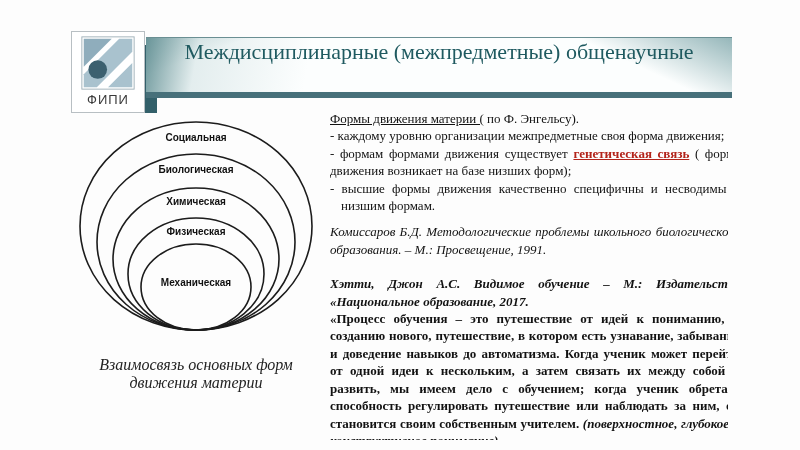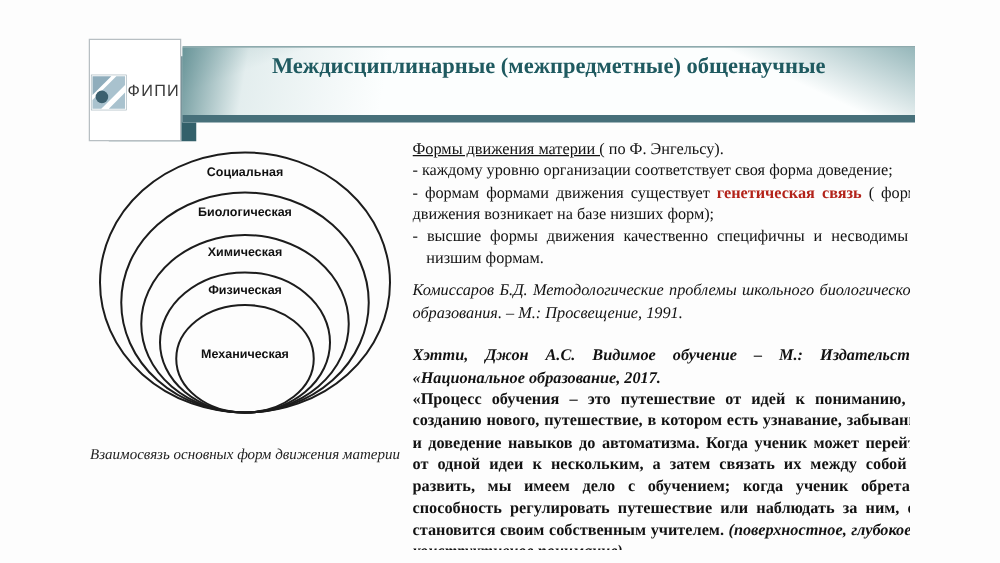--- a/index.html
+++ b/index.html
@@ -3,50 +3,50 @@
 <meta charset="utf-8">
 <style>
   html,body{margin:0;padding:0;}
   body{width:800px;height:450px;overflow:hidden;background:#fdfdfd;
        font-family:"Liberation Serif",serif;}
   .stage{position:absolute;left:0;top:0;width:800px;height:450px;background:#fdfdfd;}
 
   
   .logo-shadow{position:absolute;left:87px;top:45px;width:70px;height:68px;background:#33606a;}
   .logo-box{position:absolute;left:71px;top:31px;width:72px;height:80px;background:#ffffff;
-            border:1px solid #b8bfc3;display:flex;align-items:center;}
+            border:1px solid #b8bfc3;display:flex;flex-direction:column;align-items:center;}
   .logo-box svg{margin-top:3px;}
   .logo-label{font-family:"Liberation Sans",sans-serif;font-size:13px;color:#3a3a3a;
               letter-spacing:1px;margin-top:1px;}
 
   
   .header-band{position:absolute;left:146px;top:37px;width:586px;height:54px;
      border-top:1px solid #6a8f93;border-bottom:6px solid #47707a;
      background:
        linear-gradient(100deg, rgba(101,146,150,0.95) 0%, rgba(207,224,225,0.55) 9%, rgba(255,255,255,0) 28%),
        linear-gradient(205deg, rgba(124,165,169,0.8) 0%, rgba(255,255,255,0) 22%),
        linear-gradient(160deg, rgba(120,160,164,0.5) 0%, rgba(255,255,255,0) 14%),
        #fcfefe;
      text-align:center;}
-  .slide-title{font-size:18px;font-weight:bold;color:#1f5a60;line-height:26px;padding-top:1px;}
+  .slide-title{font-size:22px;font-weight:normal;color:#1f5a60;line-height:26px;padding-top:1px;}
 
   
   .diagram{position:absolute;left:68px;top:112px;width:256px;height:252px;}
   .diagram ellipse{fill:none;stroke:#1c1c1c;stroke-width:1.6;}
   .ring-label{font-family:"Liberation Sans",sans-serif;font-size:10px;font-weight:bold;
               fill:#111;text-anchor:middle;}
   .diagram-caption{position:absolute;left:68px;top:356px;width:256px;text-align:center;
-     font-style:italic;font-size:12px;color:#222;}
+     font-style:italic;font-size:16px;color:#222;}
 
   
   .content-clip{position:absolute;left:330px;top:110px;width:398px;height:330px;overflow:hidden;}
   .content-inner{width:410px;font-size:13px;line-height:17.4px;color:#121212;text-align:justify;}
   .center-line{text-align:left;}
   .u{text-decoration:underline;}
-  .red{color:#b3231a;font-weight:bold;}
+  .red{color:#b3231a;font-weight:bold;text-decoration:underline;}
   .hang{padding-left:11px;text-indent:-11px;}
   .ref1{font-style:italic;margin-top:9px;}
   .ref2{font-style:italic;font-weight:bold;margin-top:17px;}
   .quote{font-weight:bold;}
   .quote .paren{font-style:italic;}
 </style>
 </head>
 <body>
 
 <div class="stage">
@@ -79,21 +79,21 @@
     <text class="ring-label" x="128" y="61">Биологическая</text>
     <text class="ring-label" x="128" y="93">Химическая</text>
     <text class="ring-label" x="128" y="123">Физическая</text>
     <text class="ring-label" x="128" y="174">Механическая</text>
   </svg>
   <div class="diagram-caption">Взаимосвязь основных форм движения материи</div>
 
   <div class="content-clip">
     <div class="content-inner">
       <div class="center-line"><span class="u">Формы движения материи (</span><span> по Ф. Энгельсу).</span></div>
-      <div>- каждому уровню организации соответствует своя форма доведение;</div>
+      <div>- каждому уровню организации межпредметные своя форма движения;</div>
       <div><span>- формам формами движения существует </span><span class="red">генетическая связь</span><span> ( форма движения возникает на базе низших форм);</span></div>
       <div class="hang">-  высшие формы движения качественно специфичны и несводимы к низшим формам.</div>
       <div class="ref1">Комиссаров Б.Д. Методологические проблемы школьного биологического образования. – М.: Просвещение, 1991.</div>
       <div class="ref2">Хэтти, Джон А.С. Видимое обучение – М.: Издательство «Национальное образование, 2017.</div>
       <div class="quote"><span>«Процесс обучения – это путешествие от идей к пониманию, к созданию нового, путешествие, в котором есть узнавание, забывание и доведение навыков до автоматизма. Когда ученик может перейти от одной идеи к нескольким, а затем связать их между собой и развить, мы имеем дело с обучением; когда ученик обретает способность регулировать путешествие или наблюдать за ним, он становится своим собственным учителем. </span><span class="paren">(поверхностное, глубокое и конструктивное понимание)</span></div>
     </div>
   </div>
 
 </div>
 

